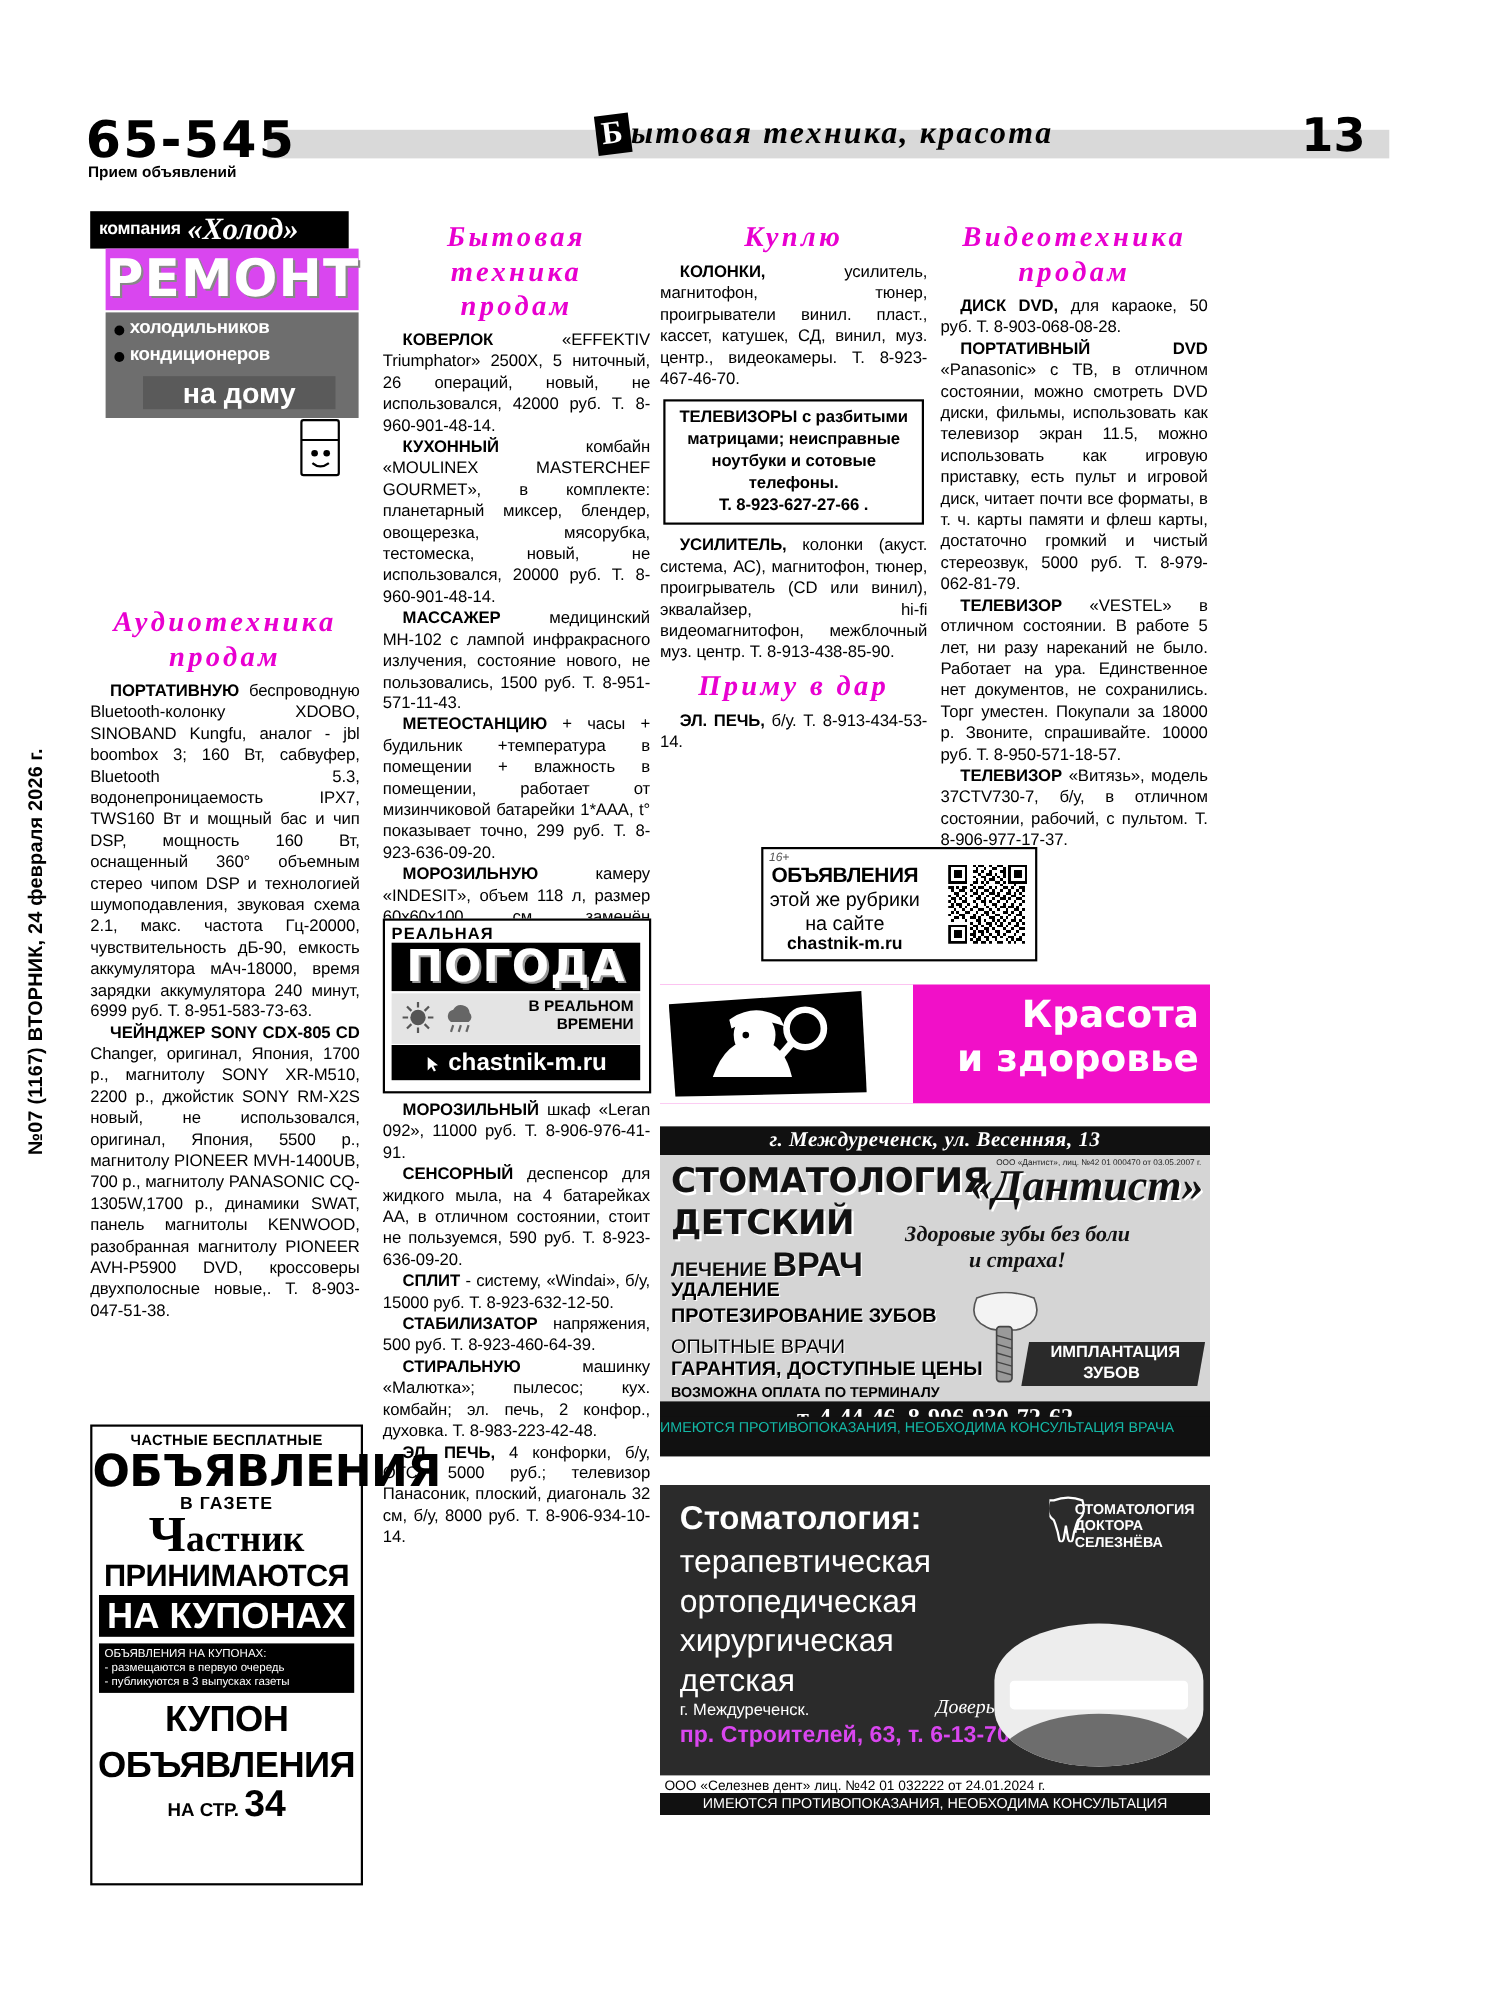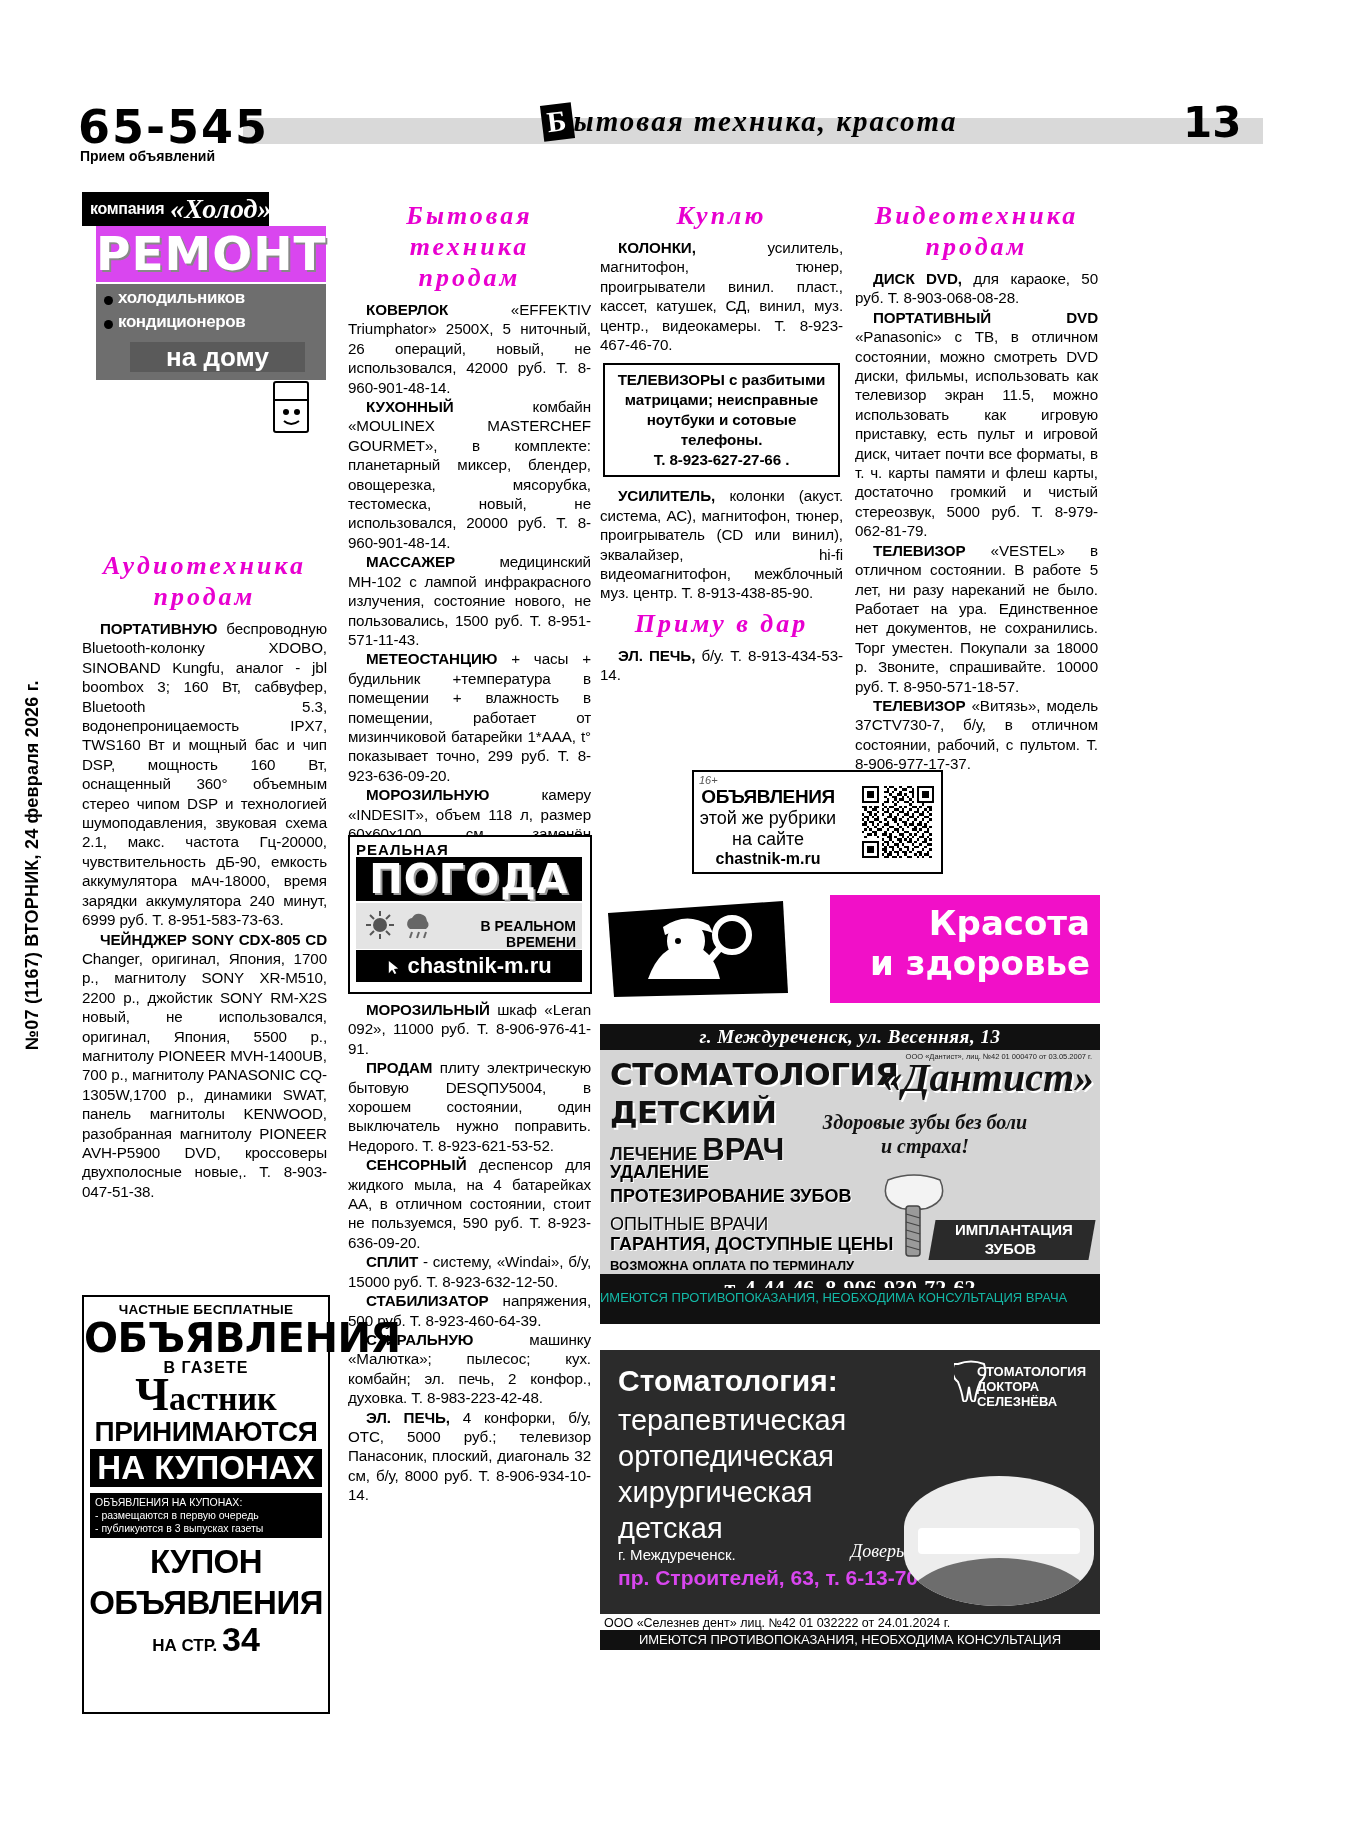--- a/index.html
+++ b/index.html
@@ -26,21 +26,21 @@
   .rub{font-family:"Liberation Serif",serif;font-style:italic;font-weight:bold;
        color:#e800d0;text-align:center;font-size:26px;line-height:31px;letter-spacing:3px;text-indent:0;margin:5px 0 7px 0;}
 
   .c1{left:82px;top:545px;width:245px;}
   .c2{left:348px;top:195px;width:243px;}
   .c3{left:600px;top:195px;width:243px;}
   .c4{left:855px;top:195px;width:243px;}
 
   
   .ad-holod{position:absolute;left:82px;top:192px;width:244px;height:300px;background:#fff;}
-  .holod-top{position:absolute;left:0;top:0;width:187px;height:34px;background:#000;color:#fff;
+  .holod-top{position:absolute;left:0;top:0;width:235px;height:34px;background:#000;color:#fff;
              display:flex;align-items:center;}
   .holod-top .k{font-size:16px;font-weight:bold;padding-left:8px;letter-spacing:-.3px;}
   .holod-top .x{font-family:"Liberation Serif",serif;font-size:28px;font-weight:bold;font-style:italic;padding-left:6px;}
   .holod-remont{position:absolute;left:14px;top:34px;width:230px;height:56px;background:#d946ef;color:#fff;
                 font-size:47px;font-weight:bold;letter-spacing:1px;text-align:center;line-height:56px;
                 font-family:"DejaVu Sans",sans-serif;text-shadow:2px 2px 0 #888;}
   .holod-grey{position:absolute;left:14px;top:92px;width:230px;height:96px;background:#6e6e6e;color:#fff;}
   .holod-grey .li{font-size:17px;font-weight:bold;padding:4px 0 0 22px;letter-spacing:-.4px;}
   .bullet{position:absolute;left:8px;width:9px;height:9px;border-radius:50%;background:#000;}
   .holod-nadomu{position:absolute;left:34px;top:58px;width:175px;height:30px;background:#5a5a5a;color:#fff;
@@ -52,21 +52,21 @@
   .holod-black .a3 .tel{font-size:25px;}
   .fridge-ico{position:absolute;right:6px;top:96px;width:54px;height:70px;}
 
   
   .ad-pogoda{position:absolute;left:348px;top:835px;width:240px;height:155px;border:2px solid #000;background:#fff;}
   .pg-real{position:absolute;left:6px;top:4px;font-size:15px;font-weight:bold;letter-spacing:1px;}
   .pg-word{position:absolute;left:6px;top:20px;width:226px;height:44px;background:#000;color:#fff;
            font-size:40px;font-weight:bold;text-align:center;line-height:44px;letter-spacing:1px;
            font-family:"DejaVu Sans",sans-serif;text-shadow:2px 2px 0 #999;}
   .pg-mid{position:absolute;left:6px;top:66px;width:226px;height:46px;background:#e4e4e4;}
-  .pg-mid .t1{position:absolute;right:6px;top:15px;font-size:14px;font-weight:bold;text-align:right;line-height:16px;}
+  .pg-mid .t1{position:absolute;right:6px;top:3px;font-size:14px;font-weight:bold;text-align:right;line-height:16px;}
   .pg-ic{position:absolute;top:6px;width:32px;height:32px;}
   .pg-url{position:absolute;left:6px;top:113px;width:226px;height:32px;background:#000;color:#fff;
           font-size:22px;font-weight:bold;text-align:center;line-height:32px;}
 
   
   .ad-kupon{position:absolute;left:82px;top:1295px;width:244px;height:415px;border:2px solid #000;background:#fff;text-align:center;}
   .kp-1{font-size:13.5px;font-weight:bold;margin-top:5px;letter-spacing:.3px;}
   .kp-2{font-size:40px;font-weight:bold;letter-spacing:-.5px;line-height:42px;font-family:"DejaVu Sans",sans-serif;}
   .kp-3{font-size:16px;font-weight:bold;letter-spacing:1px;}
   .kp-4{font-family:"Liberation Serif",serif;font-size:34px;font-weight:bold;line-height:36px;}
@@ -251,21 +251,20 @@
     <div class="pg-url">
       <svg style="width:15px;height:15px;vertical-align:-2px;" viewBox="0 0 16 16">
           <path d="M3 1 L3 14 L6.5 10.5 L9 15 L11 14 L8.5 9.5 L13 9 Z" fill="#fff"></path>
         </svg>
       <span>chastnik-m.ru</span>
     </div>
   </div>
 
   <div class="col" style="left:348px;top:1000px;width:243px;">
     <p><b>МОРОЗИЛЬНЫЙ</b><span> шкаф «Leran 092», 11000 руб. Т. 8-906-976-41-91.</span></p>
-    <p><b>ПРОДАМ</b><span> плиту электрическую бытовую DESQПУ5004, в хорошем состоянии, один выключатель нужно поправить. Недорого. Т. 8-923-621-53-52.</span></p>
     <p><b>СЕНСОРНЫЙ</b><span> деспенсор для жидкого мыла, на 4 батарейках АА, в отличном состоянии, стоит не пользуемся, 590 руб. Т. 8-923-636-09-20.</span></p>
     <p><b>СПЛИТ</b><span> - систему, «Windai», б/у, 15000 руб. Т. 8-923-632-12-50.</span></p>
     <p><b>СТАБИЛИЗАТОР</b><span> напряжения, 500 руб. Т. 8-923-460-64-39.</span></p>
     <p><b>СТИРАЛЬНУЮ</b><span> машинку «Малютка»; пылесос; кух. комбайн; эл. печь, 2 конфор., духовка. Т. 8-983-223-42-48.</span></p>
     <p><b>ЭЛ. ПЕЧЬ,</b><span> 4 конфорки, б/у, ОТС, 5000 руб.; телевизор Панасоник, плоский, диагональ 32 см, б/у, 8000 руб. Т. 8-906-934-10-14.</span></p>
   </div>
 
   <div class="col c3">
     <div class="rub">Куплю</div>
     <p><b>КОЛОНКИ,</b><span> усилитель, магнитофон, тюнер, проигрыватели винил. пласт., кассет, катушек, СД, винил, муз. центр., видеокамеры. Т. 8-923-467-46-70.</span></p>

